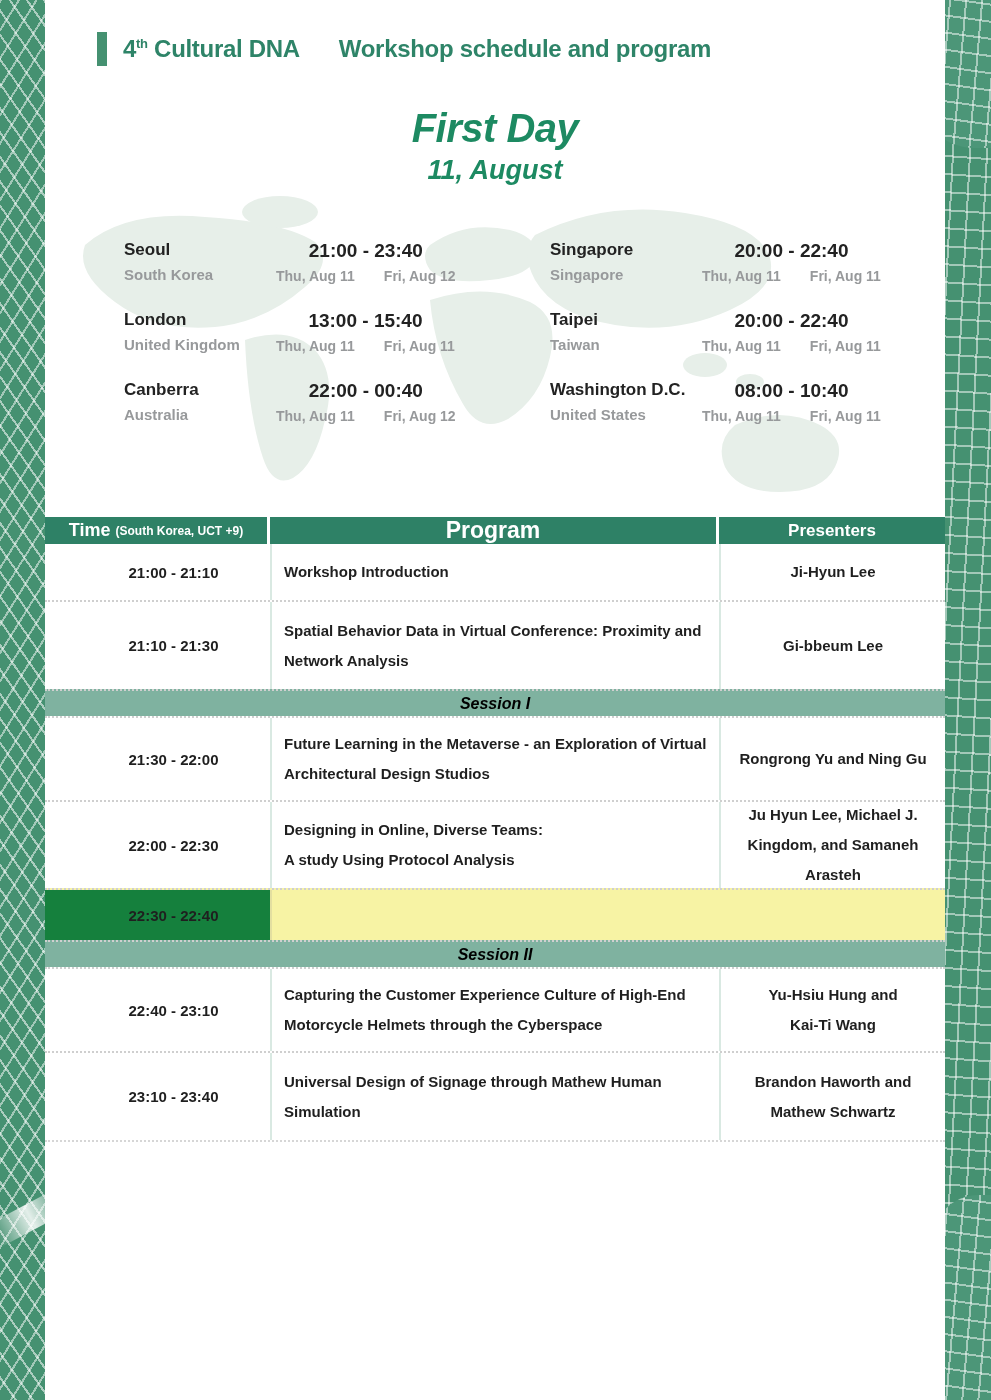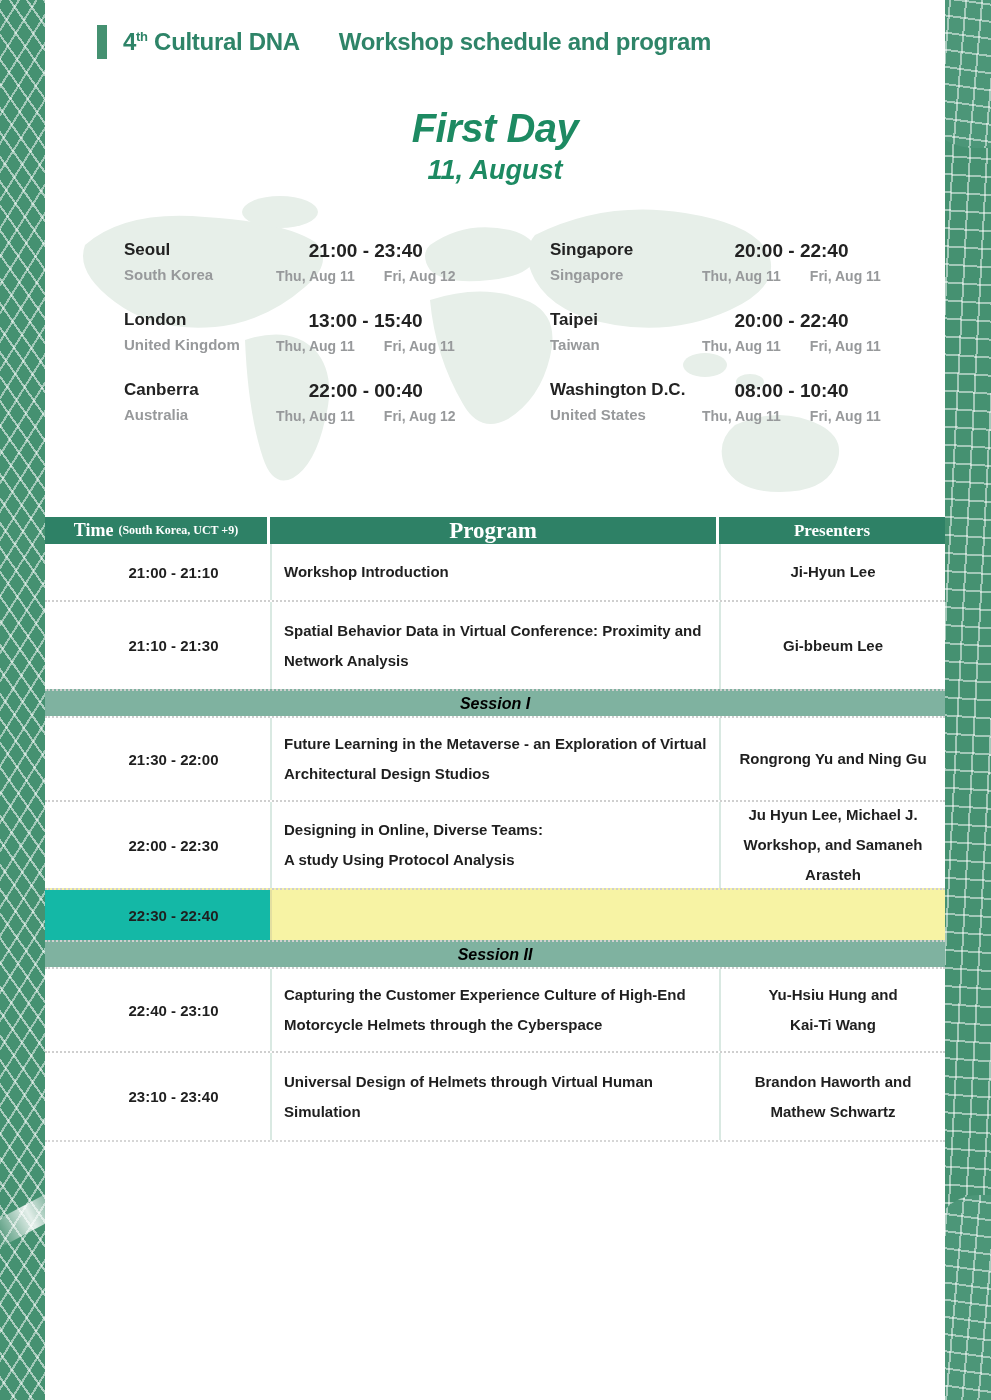--- a/index.html
+++ b/index.html
@@ -45,21 +45,21 @@
   .patch-br { bottom:0; width:58px; height:205px; border-top-left-radius:45px; }
 
   
   .content {
     position:absolute; left:45px; top:0; width:900px; height:1400px;
     background:#ffffff;
   }
 
   
   .doc-header {
-    position:absolute; top:25px; left:52px;
+    position:absolute; top:32px; left:52px;
     display:flex; align-items:center;
   }
   .accent-bar { width:10px; height:34px; background:#459171; margin-right:16px; }
   .brand { font-size:24px; font-weight:bold; color:#2e8468; letter-spacing:-0.3px; }
   .brand sup { font-size:13px; }
   .doc-title { font-size:24px; font-weight:bold; color:#2e8468; margin-left:39px; letter-spacing:-0.3px; }
 
   
   .day-block { position:absolute; top:106px; left:0; width:100%; text-align:center; color:#1d8a62; }
   .day-title { font-size:40px; font-weight:bold; font-style:italic; letter-spacing:-0.5px; }
@@ -84,21 +84,21 @@
 
   
   .schedule { position:absolute; top:517px; left:0; width:900px; }
   .trow { display:flex; width:100%; }
   .sep  { border-top:2px dotted #cfcfcf; }
   .last { border-bottom:2px dotted #d6d6d6; }
 
   .thead { height:27px; }
   .th {
     background:#2e8166; color:#ffffff; font-weight:bold;
-    display:flex; align-items:center; justify-content:center;font-family:Liberation Serif, serif;
+    display:flex; align-items:center; justify-content:center;
   }
   .th-time { width:225px; border-right:3px solid #ffffff; font-size:18px; }
   .th-time .t-small { font-size:12px; font-weight:bold; margin-left:5px; }
   .th-program { width:449px; border-right:3px solid #ffffff; font-size:23px; }
   .th-presenters { flex:1; font-size:17px; }
 
   .cell { display:flex; flex-direction:column; justify-content:center; }
   .c-time {
     width:225px; align-items:center;
     font-size:15px; font-weight:bold;padding-left:32px;
@@ -114,21 +114,21 @@
 
   .h56{height:56px} .h89{height:89px} .h84{height:84px} .h88{height:88px} .h91{height:91px}
 
   .session-row {
     height:27px; background:#7fb2a0;
     display:flex; align-items:center; justify-content:center;
   }
   .session-label { color:#000000; font-size:16px; font-weight:bold; font-style:italic; }
 
   .break-row { height:52px; background:#f7f3a4; }
-  .break-row .c-time { background:#14b8a6;text-align:center; }
+  .break-row .c-time { background:#15803d;text-align:center; }
   .break-mid {
     width:449px; border-left:2px solid #e3dfa0; align-items:center;
     font-size:15px; font-weight:bold; font-style:italic; color:#2b2b2b;
   }
   .break-end { flex:1; border-left:2px solid #e3dfa0; }
 </style>
 </head>
 <body>
 
 <div class="strip strip-left"></div>
@@ -299,21 +299,21 @@
     </div>
 
     <div class="trow h88 sep">
       <div class="cell c-time">22:00 - 22:30</div>
       <div class="cell c-program">
         <div>Designing in Online, Diverse Teams:</div>
         <div>A study Using Protocol Analysis</div>
       </div>
       <div class="cell c-presenters">
         <div>Ju Hyun Lee, Michael J.</div>
-        <div>Workshop, and Samaneh Arasteh</div>
+        <div>Kingdom, and Samaneh Arasteh</div>
       </div>
     </div>
 
     <div class="trow break-row sep">
       <div class="cell c-time">22:30 - 22:40</div>
       <div class="cell break-end"></div>
     </div>
 
     <div class="session-row sep">
       <div class="session-label">Session II</div>
@@ -327,21 +327,21 @@
       </div>
       <div class="cell c-presenters">
         <div>Yu-Hsiu Hung and</div>
         <div>Kai-Ti Wang</div>
       </div>
     </div>
 
     <div class="trow h91 sep last">
       <div class="cell c-time">23:10 - 23:40</div>
       <div class="cell c-program">
-        <div>Universal Design of Helmets through Virtual Human</div>
+        <div>Universal Design of Signage through Mathew Human</div>
         <div>Simulation</div>
       </div>
       <div class="cell c-presenters">
         <div>Brandon Haworth and</div>
         <div>Mathew Schwartz</div>
       </div>
     </div>
 
   </div>
 </div>

